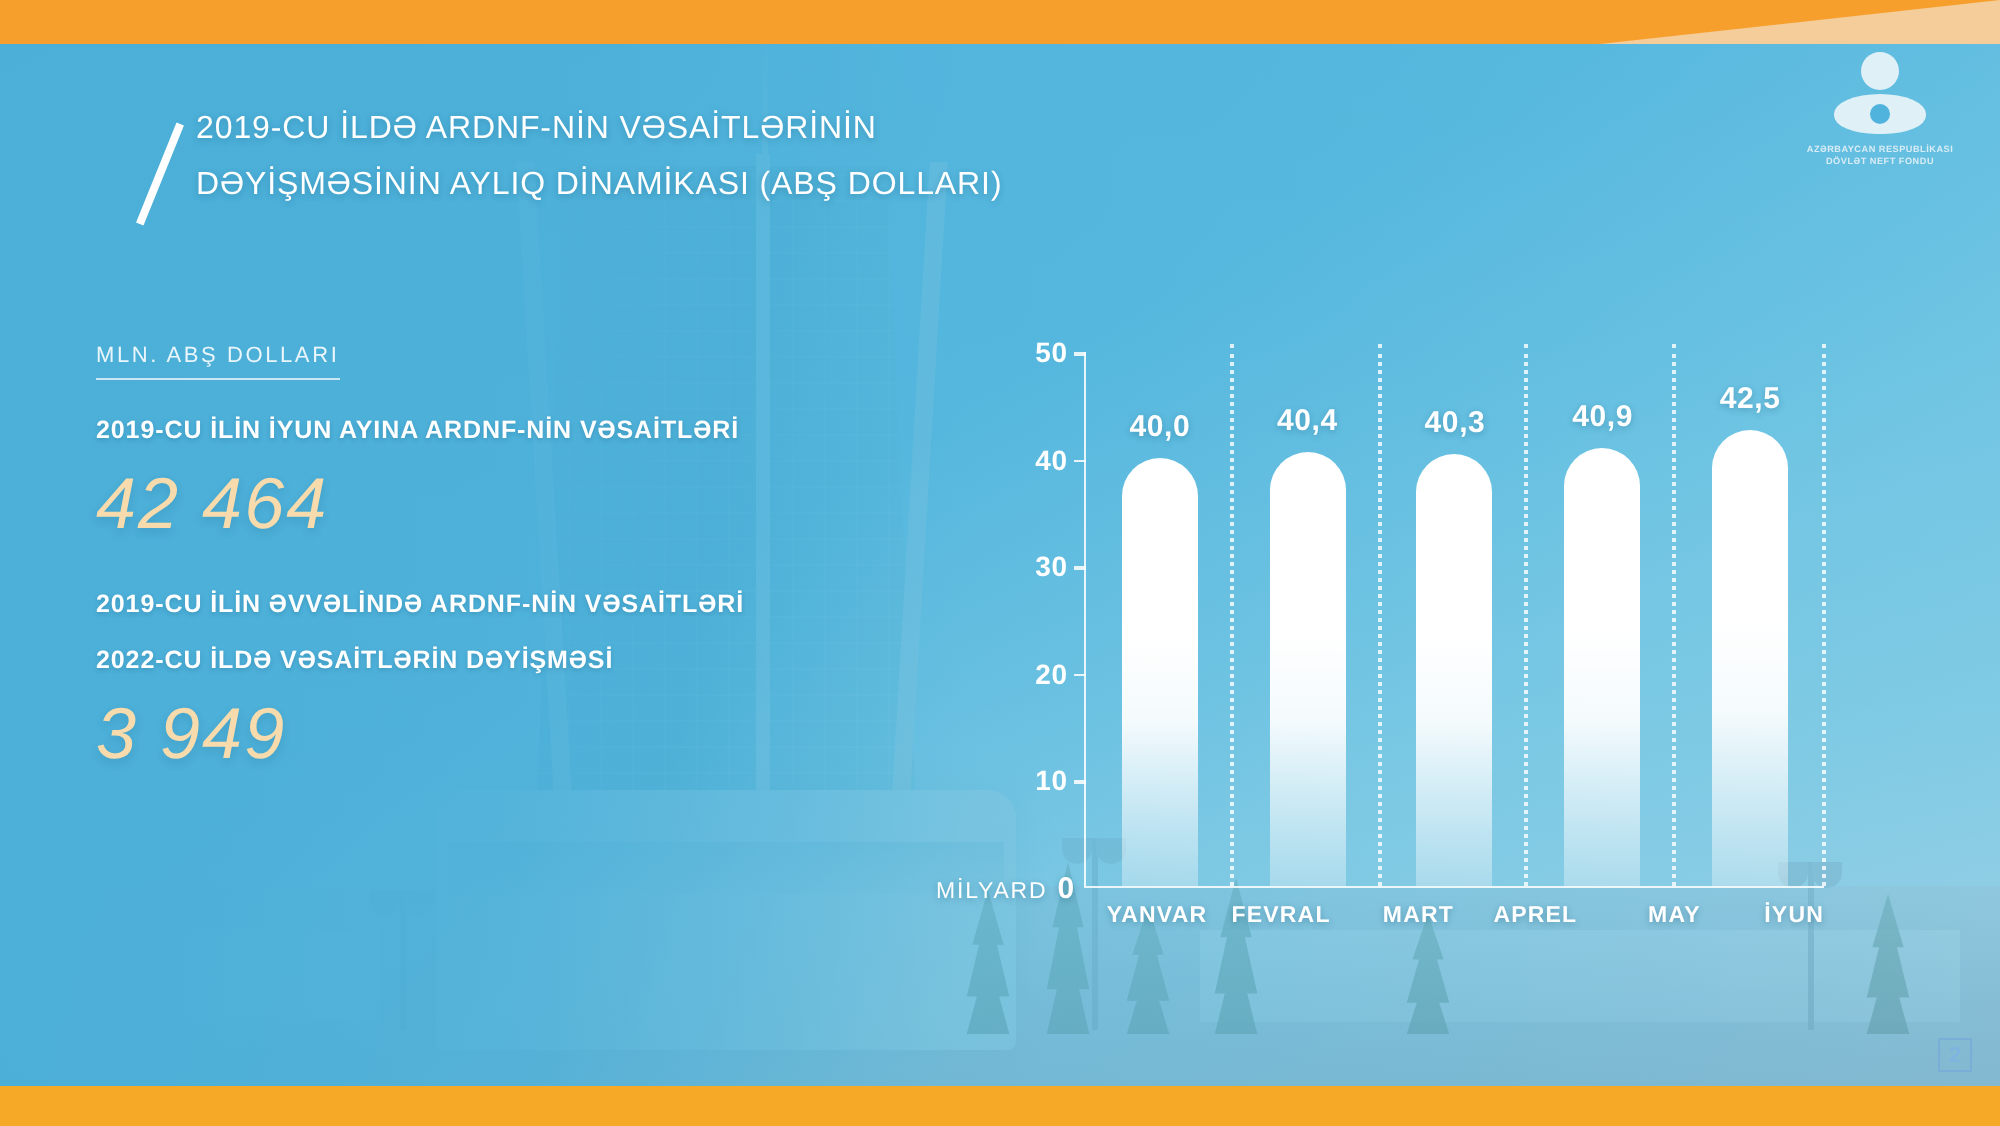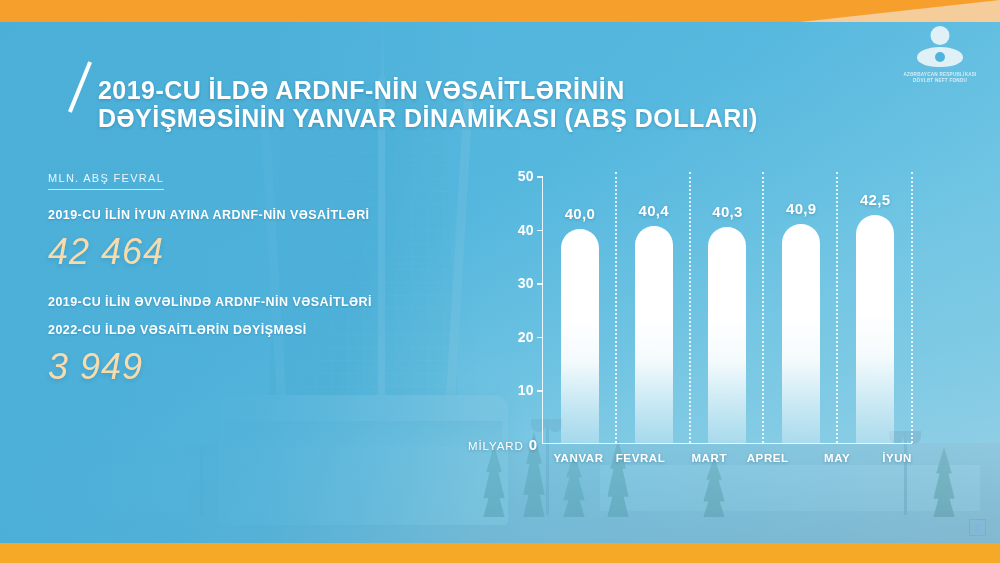--- a/index.html
+++ b/index.html
@@ -100,22 +100,22 @@
     position:absolute; left:0; bottom:0; width:1000px; height:20px;
     background:#F5A927; z-index:6;
   }
 
   
   .slash {
     position:absolute; left:78px; top:60px; width:4px; height:54px;
     background:#ffffff; transform:rotate(22deg); z-index:5;
   }
   .title {
-    position:absolute; left:98px; top:76px; width:620px; z-index:5;
-    color:#ffffff; font-weight:bold; font-size:25px; line-height:28px;
+    position:absolute; left:98px; top:51px; width:620px; z-index:5;
+    color:#ffffff; font-weight:normal; font-size:16px; line-height:28px;
     letter-spacing:.45px; text-shadow:0 1px 3px rgba(20,80,110,.30);
   }
   .title div { white-space:nowrap; }
 
   
   .logo { position:absolute; right:12px; top:26px; width:96px; z-index:5; text-align:center; }
   .logo-mark { position:relative; width:46px; height:42px; margin:0 auto 4px; }
   .logo-head {
     position:absolute; left:50%; top:0; transform:translateX(-50%);
     width:19px; height:19px; border-radius:50%; background:#dff0f7;
@@ -241,34 +241,34 @@
     <div class="tint2"></div>
   </div>
 
   <div class="band-top"></div>
   <div class="band-top-main"></div>
   <div class="band-bottom"></div>
 
   <div class="slash"></div>
   <div class="title">
     <div>2019-CU İLDƏ ARDNF-NİN VƏSAİTLƏRİNİN</div>
-    <div>DƏYİŞMƏSİNİN YANVAR DİNAMİKASI (ABŞ DOLLARI)</div>
+    <div>DƏYİŞMƏSİNİN AYLIQ DİNAMİKASI (ABŞ DOLLARI)</div>
   </div>
 
   <div class="logo">
     <div class="logo-mark">
       <div class="logo-head"></div>
       <div class="logo-arms"></div>
     </div>
     <div class="logo-txt">AZƏRBAYCAN RESPUBLİKASI</div>
     <div class="logo-txt">DÖVLƏT NEFT FONDU</div>
   </div>
 
   <div class="stats">
-    <div class="unit">MLN. ABŞ FEVRAL</div>
+    <div class="unit">MLN. ABŞ DOLLARI</div>
     <div class="stat">
       <div class="stat-label">2019-CU İLİN İYUN AYINA ARDNF-NİN VƏSAİTLƏRİ</div>
       <div class="stat-value">42 464</div>
     </div>
     <div class="stat">
       <div class="stat-label">2019-CU İLİN ƏVVƏLİNDƏ ARDNF-NİN VƏSAİTLƏRİ</div>
     </div>
     <div class="stat">
       <div class="stat-label">2022-CU İLDƏ VƏSAİTLƏRİN DƏYİŞMƏSİ</div>
       <div class="stat-value">3 949</div>

